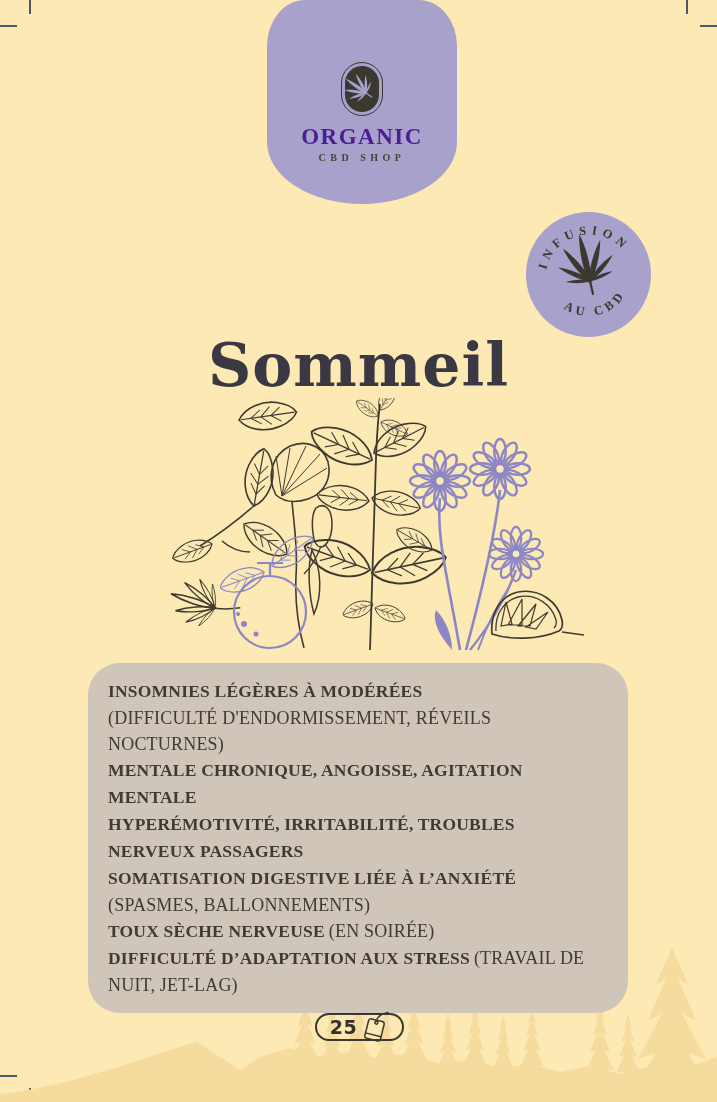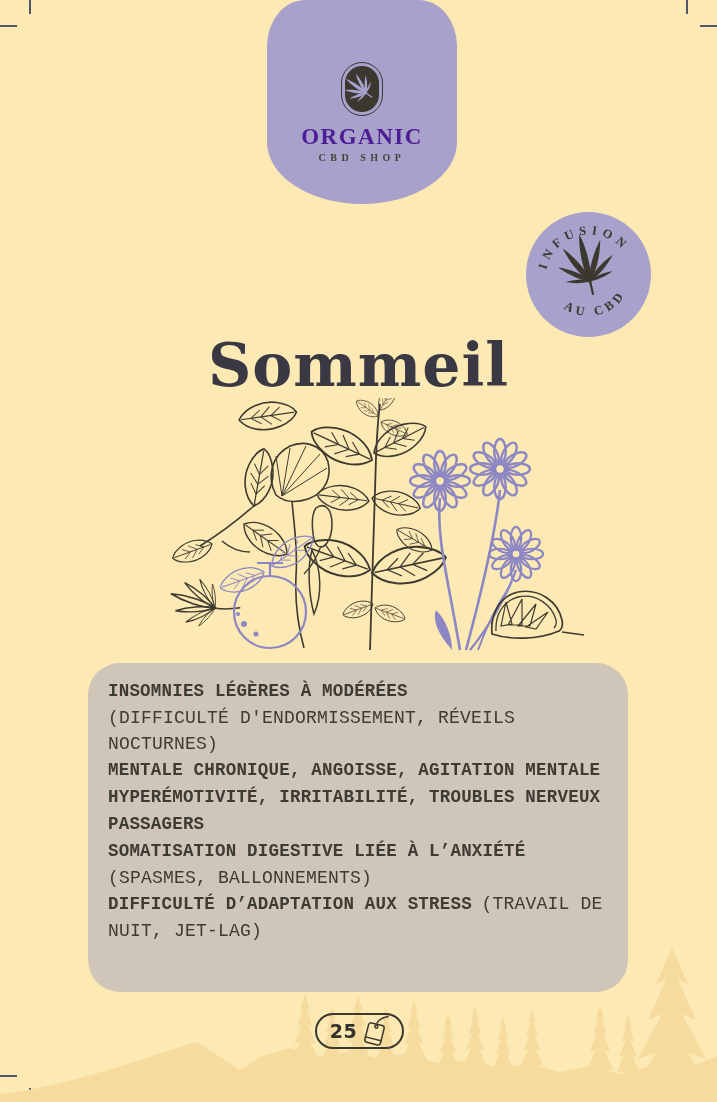--- a/index.html
+++ b/index.html
@@ -49,30 +49,30 @@
     letter-spacing:1px;color:#3A3843;
   }
 
   
   .illustration{position:absolute;left:126px;top:398px;width:464px;height:258px;}
 
   
   .benefits-panel{
     position:absolute;left:88px;top:663px;width:540px;min-height:329px;
     box-sizing:border-box;background:#CFC5B9;border-radius:32px;
-    padding:15px 23px 14px 20px;color:#3E3B33;font-family:Liberation Mono, monospace;
+    padding:15px 23px 14px 20px;color:#3E3B33;
   }
   .b-item{margin:0;line-height:26px;}
   .b-main{font-weight:700;font-size:17.5px;letter-spacing:0.2px;}
   .b-note{font-size:18px;letter-spacing:0.2px;}
   .b-note.block{display:block;}
 
   
   .count-pill{
-    position:absolute;left:315px;top:1013px;width:89px;height:36px;
+    position:absolute;left:315px;top:1013px;width:89px;height:28px;
     border:2px solid #3B382F;border-radius:19px;box-sizing:border-box;
     display:flex;align-items:center;justify-content:center;gap:5px;
   }
   .count-value{
     font-family:"DejaVu Sans",sans-serif;font-weight:700;font-size:19px;
     color:#33312C;letter-spacing:0.5px;
   }
 
   .silhouette{position:absolute;left:0;top:948px;width:717px;height:154px;}
   .stroke-dark{color:#3E3A30;}
@@ -278,20 +278,24 @@
       <span class="b-main">MENTALE CHRONIQUE, ANGOISSE, AGITATION MENTALE</span>
     </p>
     <p class="b-item">
       <span class="b-main">HYPERÉMOTIVITÉ, IRRITABILITÉ, TROUBLES NERVEUX PASSAGERS</span>
     </p>
     <p class="b-item">
       <span class="b-main">SOMATISATION DIGESTIVE LIÉE À L’ANXIÉTÉ</span>
       <span class="b-note block">(SPASMES, BALLONNEMENTS)</span>
     </p>
     <p class="b-item">
+      <span class="b-main">TOUX SÈCHE NERVEUSE</span>
+      <span class="b-note">(EN SOIRÉE)</span>
+    </p>
+    <p class="b-item">
       <span class="b-main">DIFFICULTÉ D’ADAPTATION AUX STRESS</span>
       <span class="b-note">(TRAVAIL DE NUIT, JET-LAG)</span>
     </p>
   </div>
 
   <div class="count-pill">
     <span class="count-value">25</span>
     <svg width="27" height="33" viewBox="0 0 27 33">
       <g fill="none" stroke="#3B382F" stroke-width="1.5" stroke-linecap="round">
         <g transform="rotate(14 13 17)">

